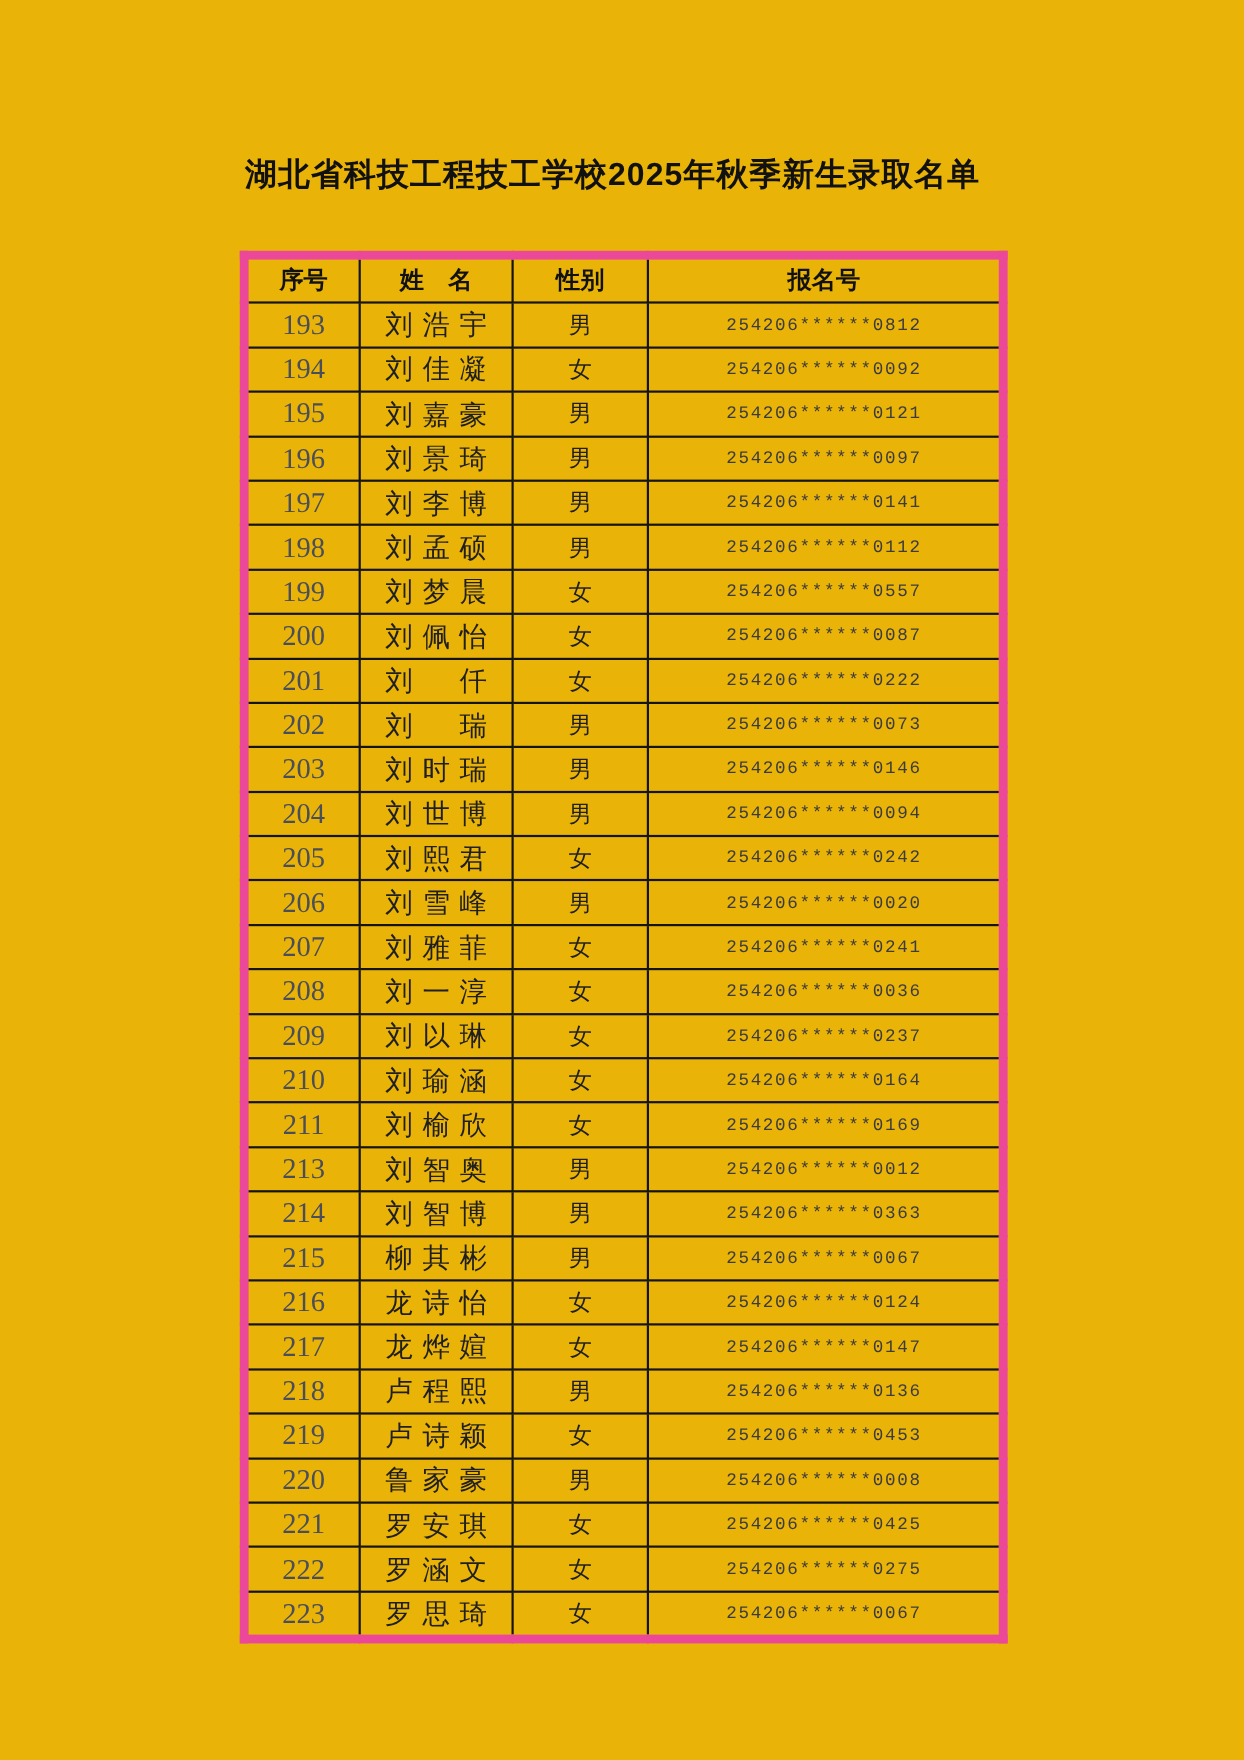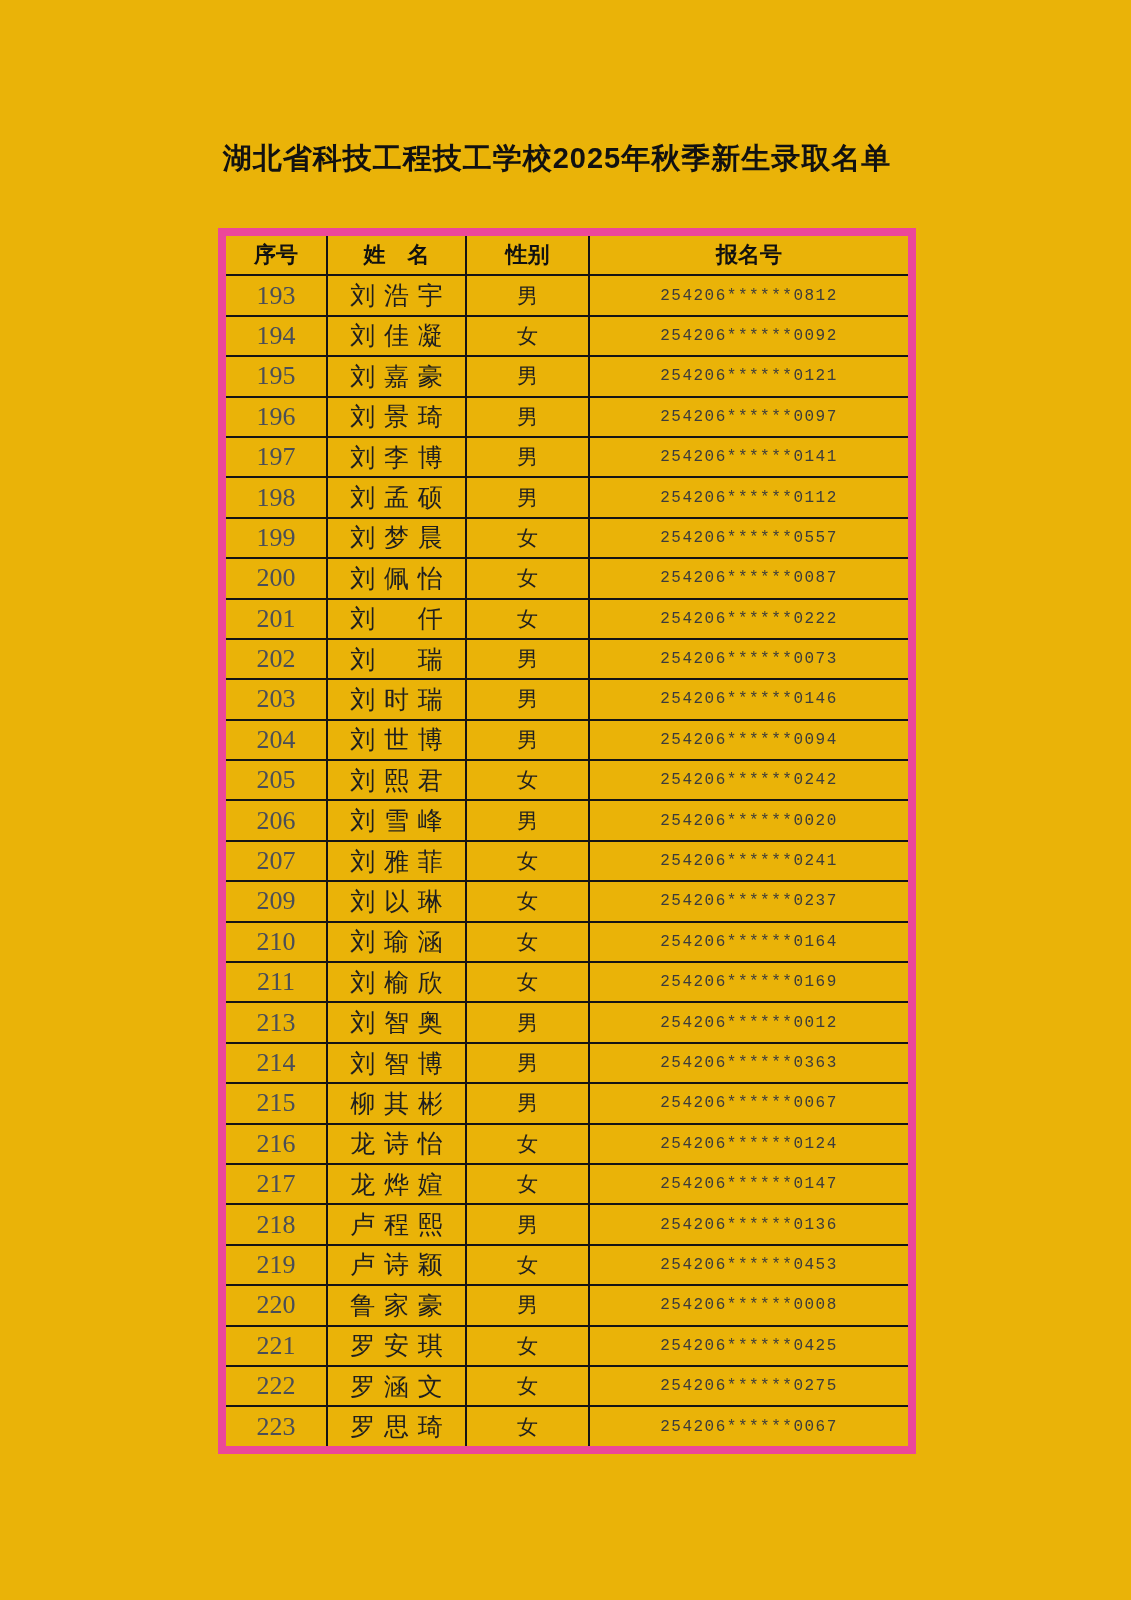--- a/index.html
+++ b/index.html
@@ -184,20 +184,26 @@
       <td class="gender-cell">男</td>
       <td class="regno-cell">254206******0020</td>
     </tr>
         <tr>
       <td class="no-cell">207</td>
       <td class="name-cell">刘雅菲</td>
       <td class="gender-cell">女</td>
       <td class="regno-cell">254206******0241</td>
     </tr>
         <tr>
+      <td class="no-cell">208</td>
+      <td class="name-cell">刘一淳</td>
+      <td class="gender-cell">女</td>
+      <td class="regno-cell">254206******0036</td>
+    </tr>
+        <tr>
       <td class="no-cell">209</td>
       <td class="name-cell">刘以琳</td>
       <td class="gender-cell">女</td>
       <td class="regno-cell">254206******0237</td>
     </tr>
         <tr>
       <td class="no-cell">210</td>
       <td class="name-cell">刘瑜涵</td>
       <td class="gender-cell">女</td>
       <td class="regno-cell">254206******0164</td>

